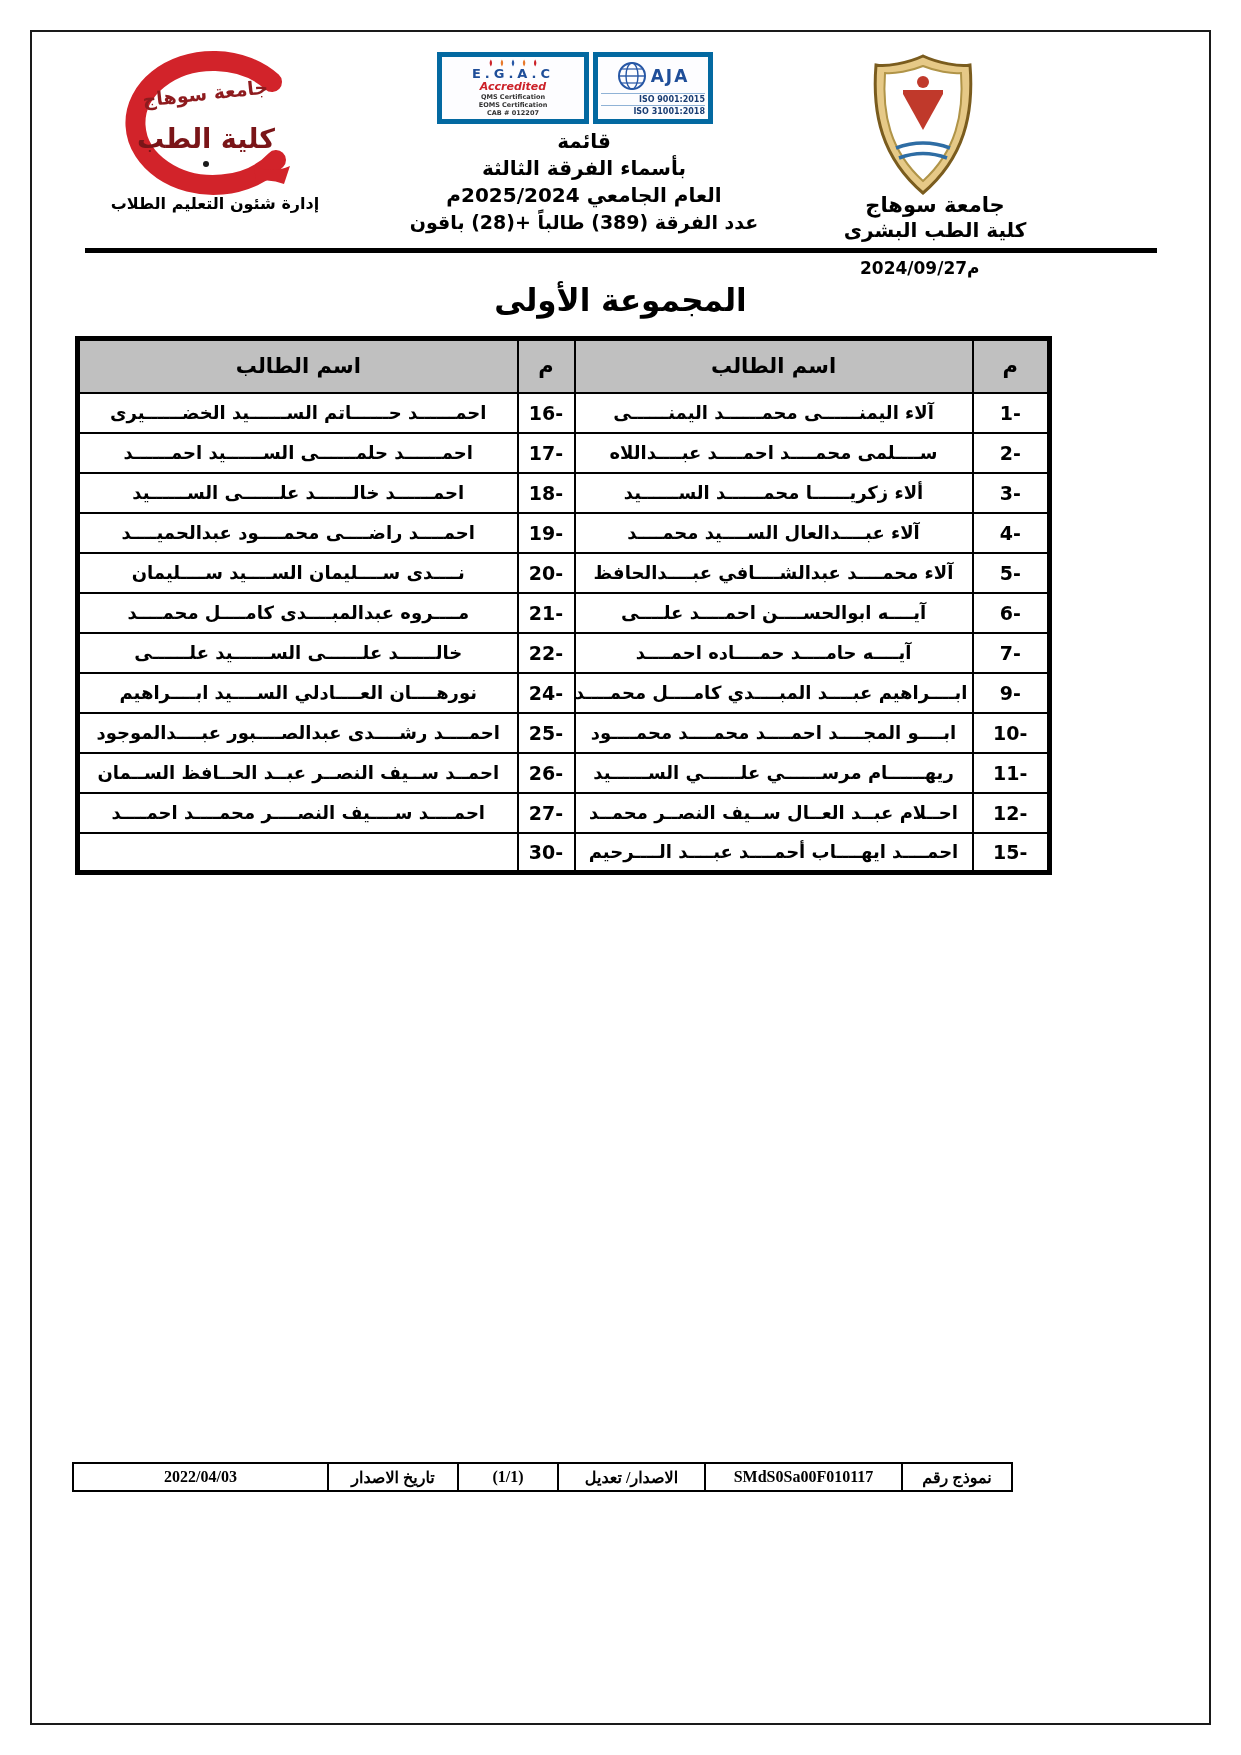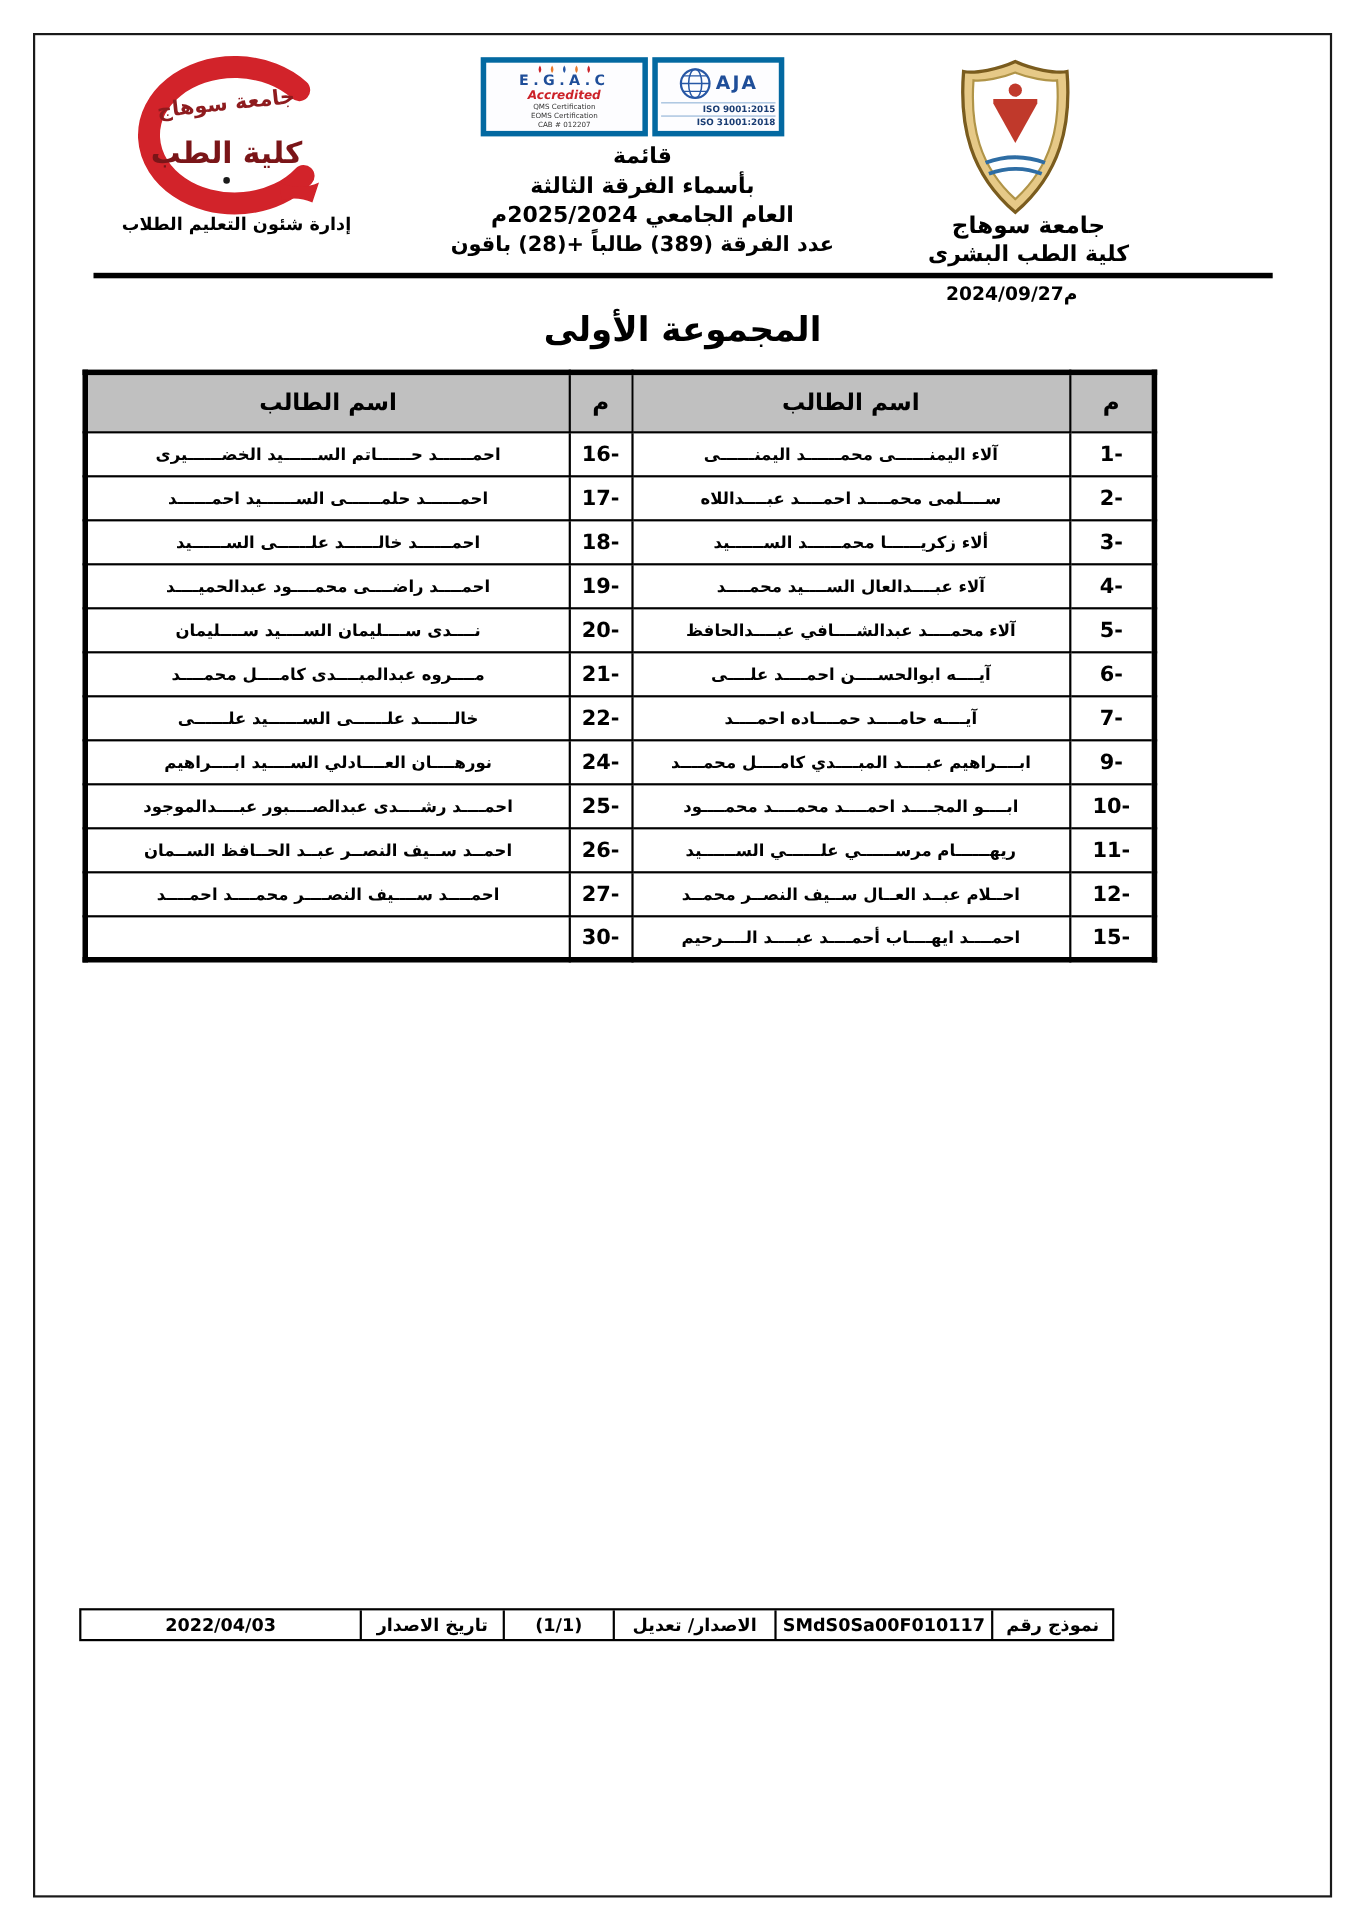--- a/index.html
+++ b/index.html
@@ -17,21 +17,21 @@
   .dept-text{position:absolute;left:70px;top:194px;width:290px;text-align:center;font-size:16px;direction:rtl}
   .cert-box{
     position:absolute;top:52px;border:5px solid #0369a1;background:#fdfdff;
     display:flex;flex-direction:column;align-items:center;justify-content:flex-start;
     padding:2px 3px;box-sizing:border-box;
   }
   .egac-box{left:437px;width:152px;height:72px}
   .aja-box{left:593px;width:120px;height:72px}
   .egac-name{font-size:13px;letter-spacing:4px;color:#1f4e99;line-height:14px}
   .egac-accredited{font-size:11px;color:#cc2229;font-style:italic;line-height:12px}
-  .egac-line{font-size:6.5px;color:#333;line-height:8px;font-weight:400}
+  .egac-line{font-size:6.5px;color:#333;line-height:8px;font-weight:700}
   .aja-top{display:flex;align-items:center;gap:4px;height:34px}
   .aja-name{font-size:17px;color:#1f4e99;letter-spacing:2px}
   .aja-iso{font-size:8px;line-height:11px;border-top:1px solid #8fb2d6;width:100%;text-align:right;color:#1a3d73}
   .center-block{position:absolute;left:388px;top:128px;width:392px;text-align:center;direction:rtl}
   .center-line{font-size:20px;line-height:27px}
   .center-line.small{font-size:19px}
   .emblem{position:absolute;left:866px;top:52px;width:114px;height:146px}
   .univ-text{position:absolute;left:828px;top:192px;width:214px;text-align:center;direction:rtl}
   .univ-name{font-size:21px;line-height:26px}
   .faculty-name{font-size:20px;line-height:25px}
@@ -40,26 +40,26 @@
   .group-title{position:absolute;left:0;top:282px;width:1241px;text-align:center;font-size:31px;margin:0;direction:rtl}
   
   table.students{
     position:absolute;left:75px;top:336px;width:972px;
     border-collapse:collapse;table-layout:fixed;
     border:5px solid #000;
   }
   table.students th,table.students td{border:2px solid #000;box-sizing:border-box;overflow:hidden;white-space:nowrap}
   table.students th{background:#c0c0c0;height:54px;font-size:21px;text-align:center}
   table.students td{height:40px;text-align:center;vertical-align:middle}
-  td.name-cell{font-size:15px;padding:0 4px}
+  td.name-cell{font-size:18px;padding:0 4px}
   td.num-cell{font-size:19px}
   
   .footer-table{
     position:absolute;left:72px;top:1462px;width:941px;height:30px;
-    display:flex;border:2px solid #000;box-sizing:border-box;background:#fff;
+    display:flex;border:2px solid #000;box-sizing:border-box;background:#fff;font-family:Liberation Serif, serif;
   }
   .footer-cell{
     display:flex;align-items:center;justify-content:center;
     font-size:16px;box-sizing:border-box;height:100%;
   }
   .footer-cell + .footer-cell{border-left:2px solid #000}
   .fc0{width:253px}.fc1{width:130px}.fc2{width:100px}.fc3{width:147px}.fc4{width:197px}.fc5{width:110px}
 </style>
 </head>
 <body>

